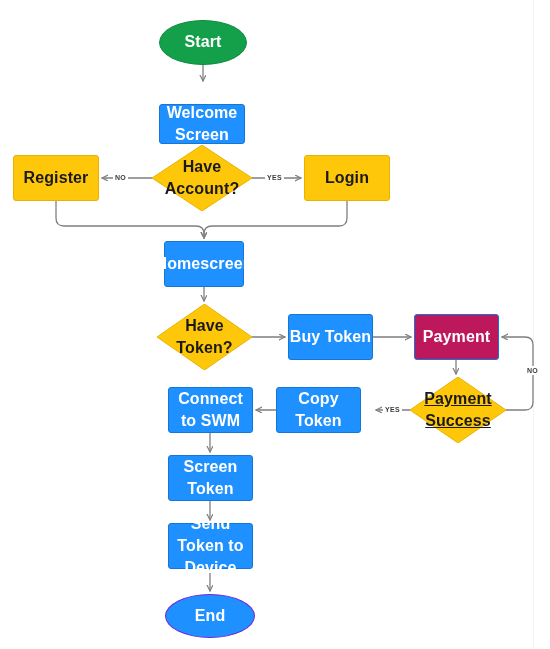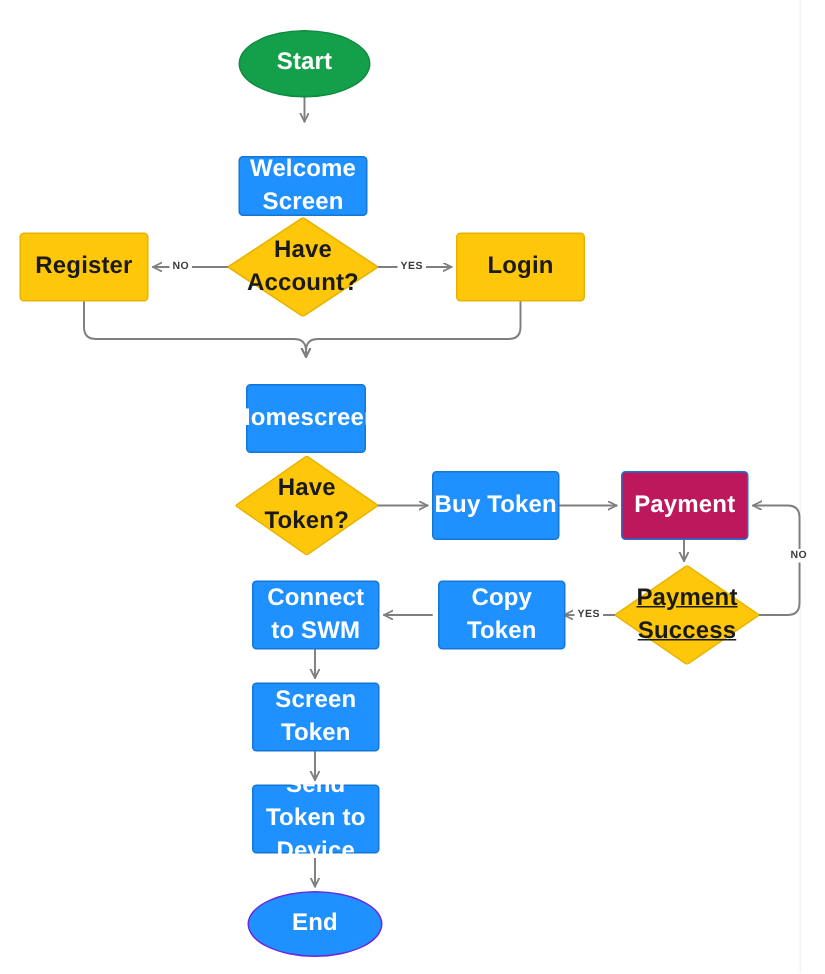--- a/index.html
+++ b/index.html
@@ -138,21 +138,21 @@
   </div>
 
   <div class="node node-process" style="left:13px; top:155px; width:86px; height:46px; background:#ffc70a; border:1px solid #e8b300; color:#1a1a1a;">
     <span>Register</span>
   </div>
 
   <div class="node node-process" style="left:304px; top:155px; width:86px; height:46px; background:#ffc70a; border:1px solid #e8b300; color:#1a1a1a;">
     <span>Login</span>
   </div>
 
-  <div class="node node-process" style="left:164px; top:256px; width:80px; height:46px; background:#1e90ff; border:1px solid #1477d6; color:#ffffff;">
+  <div class="node node-process" style="left:164px; top:241px; width:80px; height:46px; background:#1e90ff; border:1px solid #1477d6; color:#ffffff;">
     <span>Homescreen</span>
   </div>
 
   <div class="node node-decision" style="left:157px; top:304px; width:95px; height:66px; color:#1a1a1a;">
     <svg class="dia" viewBox="0 0 95 66" preserveAspectRatio="none">
       <polygon points="47.5,0 95,33 47.5,66 0,33" fill="#ffc70a" stroke="#e8b300" stroke-width="1"></polygon>
     </svg>
     <span class="dlabel">Have Token?</span>
   </div>
 
@@ -164,21 +164,21 @@
     <span>Payment</span>
   </div>
 
   <div class="node node-decision" style="left:410px; top:377px; width:96px; height:66px; color:#1a1a1a;text-decoration:underline;">
     <svg class="dia" viewBox="0 0 96 66" preserveAspectRatio="none">
       <polygon points="48,0 96,33 48,66 0,33" fill="#ffc70a" stroke="#e8b300" stroke-width="1"></polygon>
     </svg>
     <span class="dlabel">Payment Success</span>
   </div>
 
-  <div class="node node-process" style="left:292px; top:387px; width:85px; height:46px; background:#1e90ff; border:1px solid #1477d6; color:#ffffff;">
+  <div class="node node-process" style="left:276px; top:387px; width:85px; height:46px; background:#1e90ff; border:1px solid #1477d6; color:#ffffff;">
     <span>Copy Token</span>
   </div>
 
   <div class="node node-process" style="left:168px; top:387px; width:85px; height:46px; background:#1e90ff; border:1px solid #1477d6; color:#ffffff;">
     <span>Connect to SWM</span>
   </div>
 
   <div class="node node-process" style="left:168px; top:455px; width:85px; height:46px; background:#1e90ff; border:1px solid #1477d6; color:#ffffff;">
     <span>Screen Token</span>
   </div>

